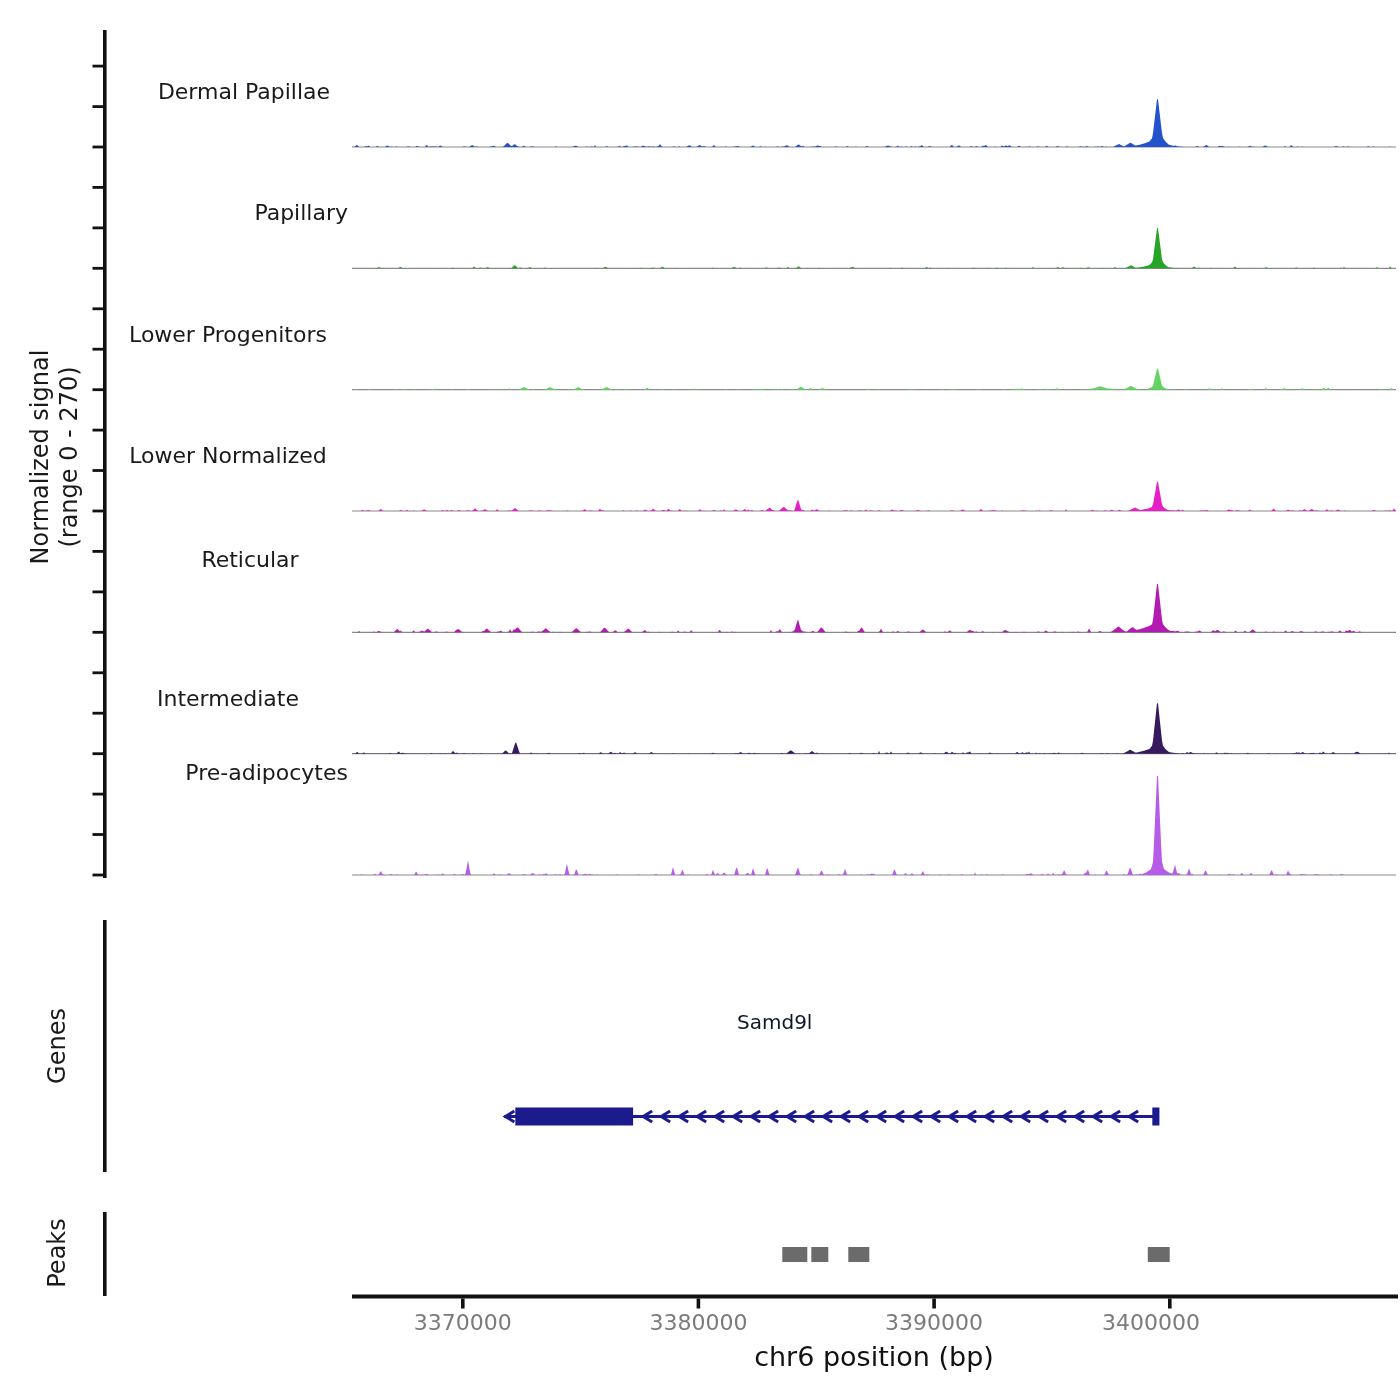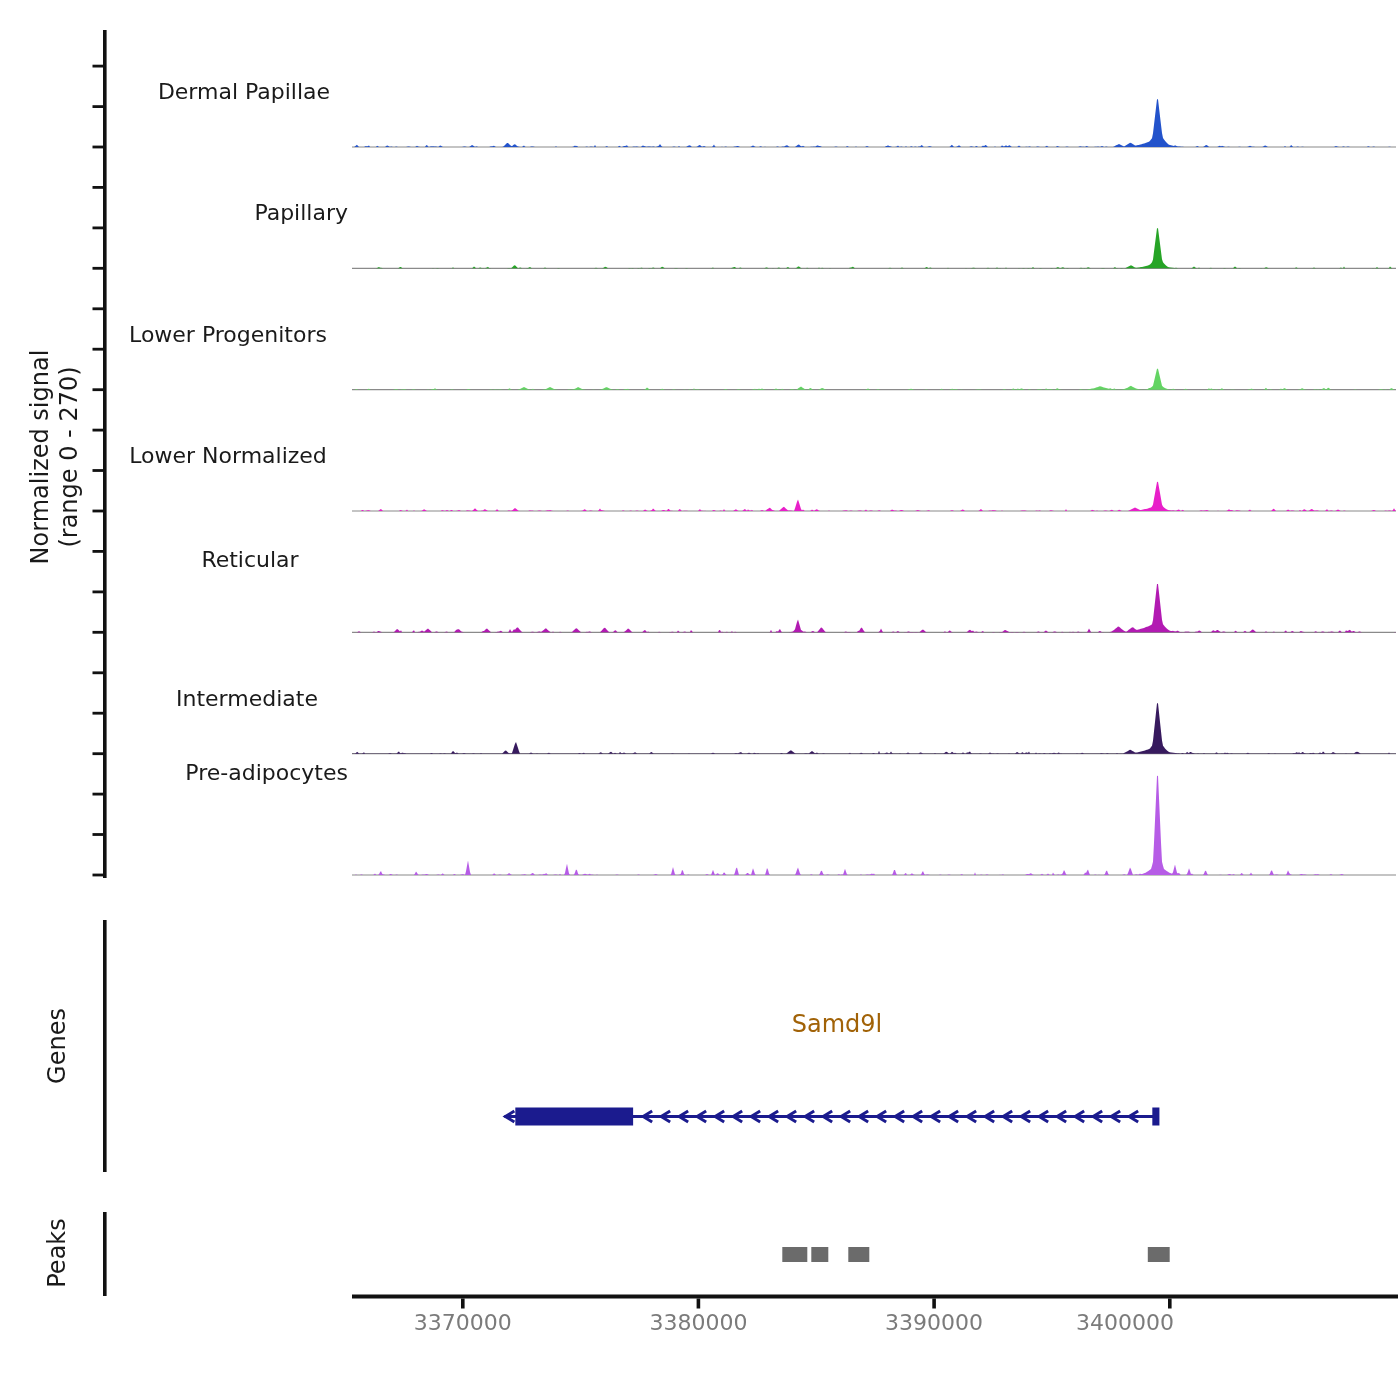--- a/index.html
+++ b/index.html
@@ -22,21 +22,21 @@
     transform:rotate(-90deg);
   }
   #y-axis-label{
     left:-87px;top:428px;width:284px;height:58px;
     font-size:24px;line-height:29px;
   }
   #genes-label{left:-3px;top:1031px;width:120px;height:30px;font-size:24px;line-height:30px;}
   #peaks-label{left:-3px;top:1238px;width:120px;height:30px;font-size:24px;line-height:30px;}
   #gene-name{
     position:absolute;left:737px;top:1010px;width:200px;height:24px;
-    text-align:center;font-size:24px;color:#a16207;
+    text-align:left;font-size:20px;color:#0f172a;
   }
   .xtick-label{
     position:absolute;top:1310px;width:140px;height:26px;
     text-align:center;font-size:22px;color:#7b7b7b;
   }
   #x-axis-title{
     position:absolute;left:674px;top:1341px;width:400px;height:34px;
     text-align:center;font-size:27px;color:#111;
   }
 </style>
@@ -125,35 +125,36 @@
       <rect x="932.3" y="1298.5" width="3.6" height="10" fill="#111"></rect>
       <rect x="1168.0" y="1298.5" width="3.6" height="10" fill="#111"></rect>
     </svg>
 
   <div id="track-labels">
       <div class="track-label" style="top: 78px; padding-left: 16px;">Dermal Papillae</div>
       <div class="track-label" style="top: 199.33px; text-align: right;">Papillary</div>
       <div class="track-label" style="top: 320.66px;">Lower Progenitors</div>
       <div class="track-label" style="top: 441.99px;">Lower Normalized</div>
       <div class="track-label" style="top: 546px; margin-left: 22px;">Reticular</div>
-      <div class="track-label" style="top: 684.65px; margin-left: 19px;">Intermediate</div>
+      <div class="track-label" style="top: 684.65px;">Intermediate</div>
       <div class="track-label" style="top: 759px; text-align: right;">Pre-adipocytes</div>
     </div>
 
   <div id="y-axis-label" class="rot-label">
     <div>Normalized signal</div>
     <div>(range 0 - 270)</div>
   </div>
 
   <div id="genes-label" class="rot-label">Genes</div>
 
   <div id="peaks-label" class="rot-label">Peaks</div>
 
   <div id="gene-name">Samd9l</div>
 
   <div id="xtick-labels">
       <div class="xtick-label" style="left: 392.763px;">3370000</div>
       <div class="xtick-label" style="left: 628.429px;">3380000</div>
       <div class="xtick-label" style="left: 864.095px;">3390000</div>
-      <div class="xtick-label" style="left: 1055px;">3400000</div>
+      <div class="xtick-label" style="left: 1081px;">3400000</div>
     </div>
 
+  <div id="x-axis-title">chr6 position (bp)</div>
 </div>
 
 </body></html>

